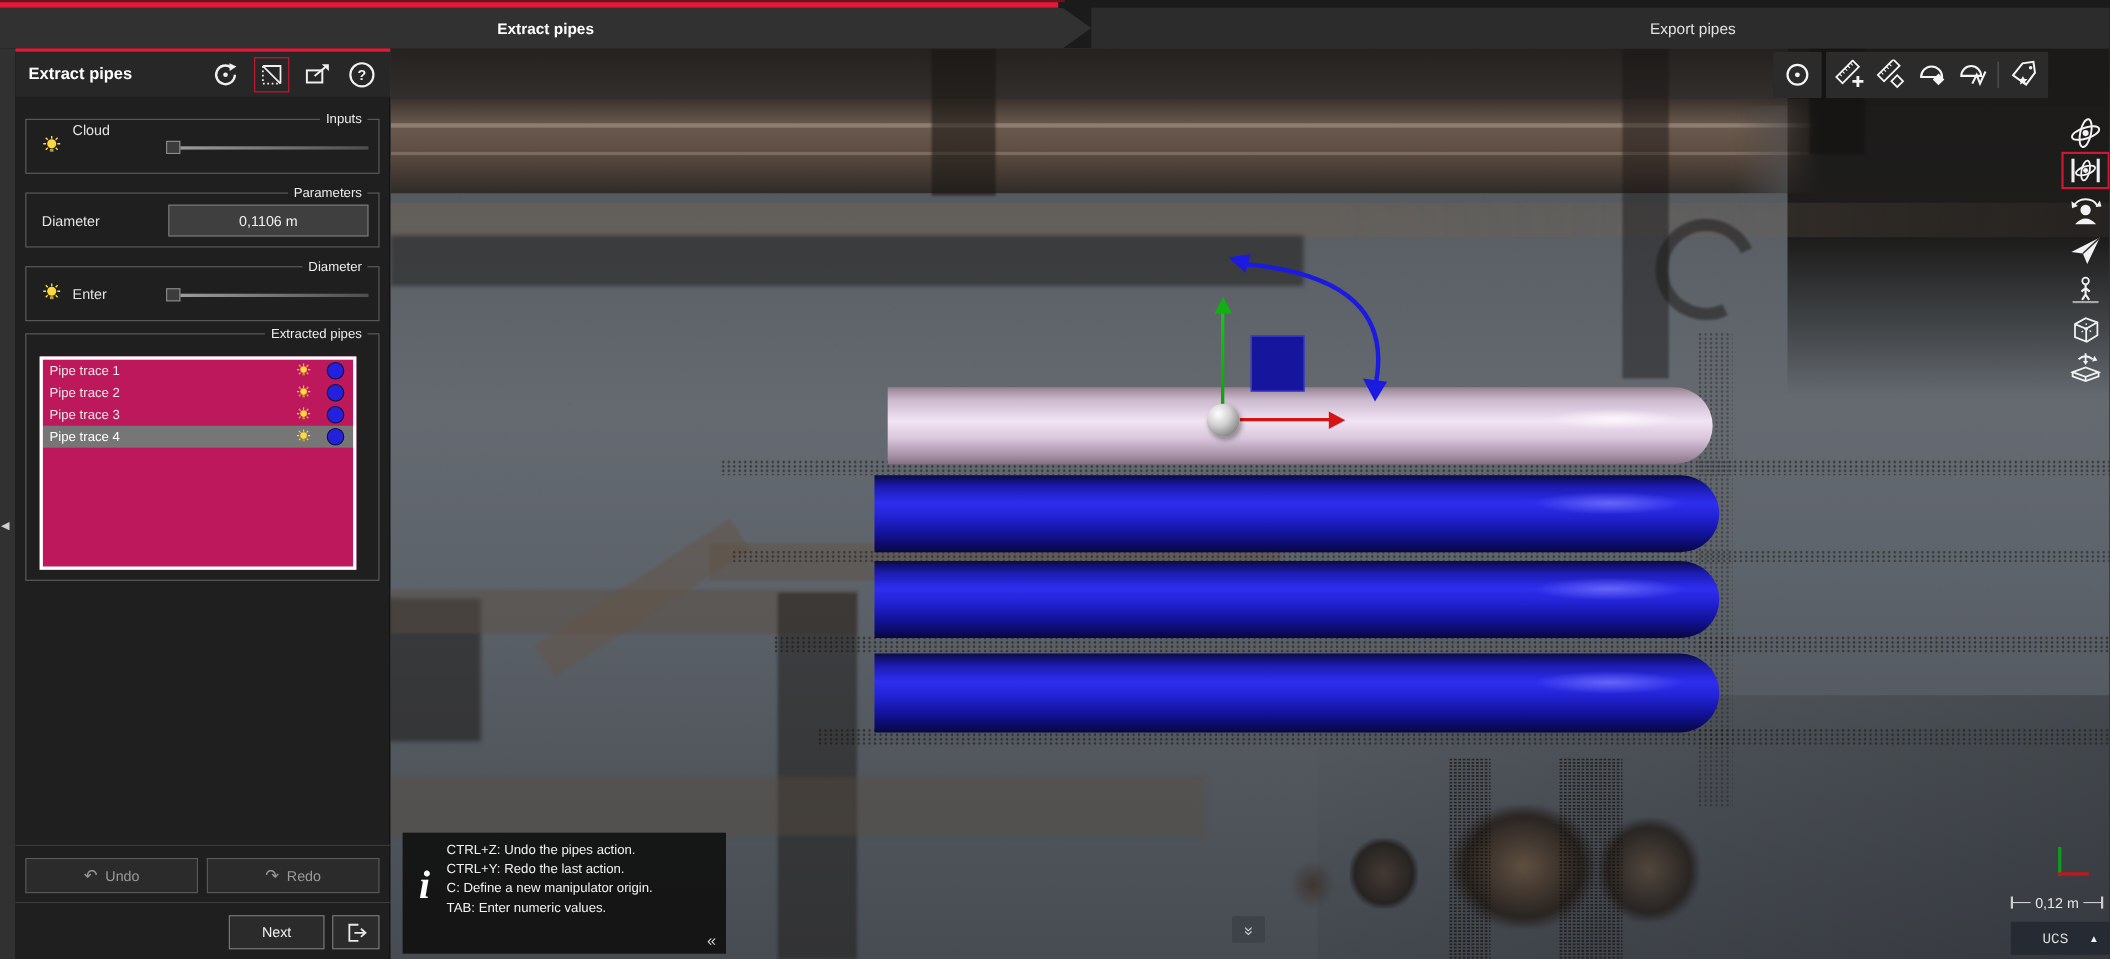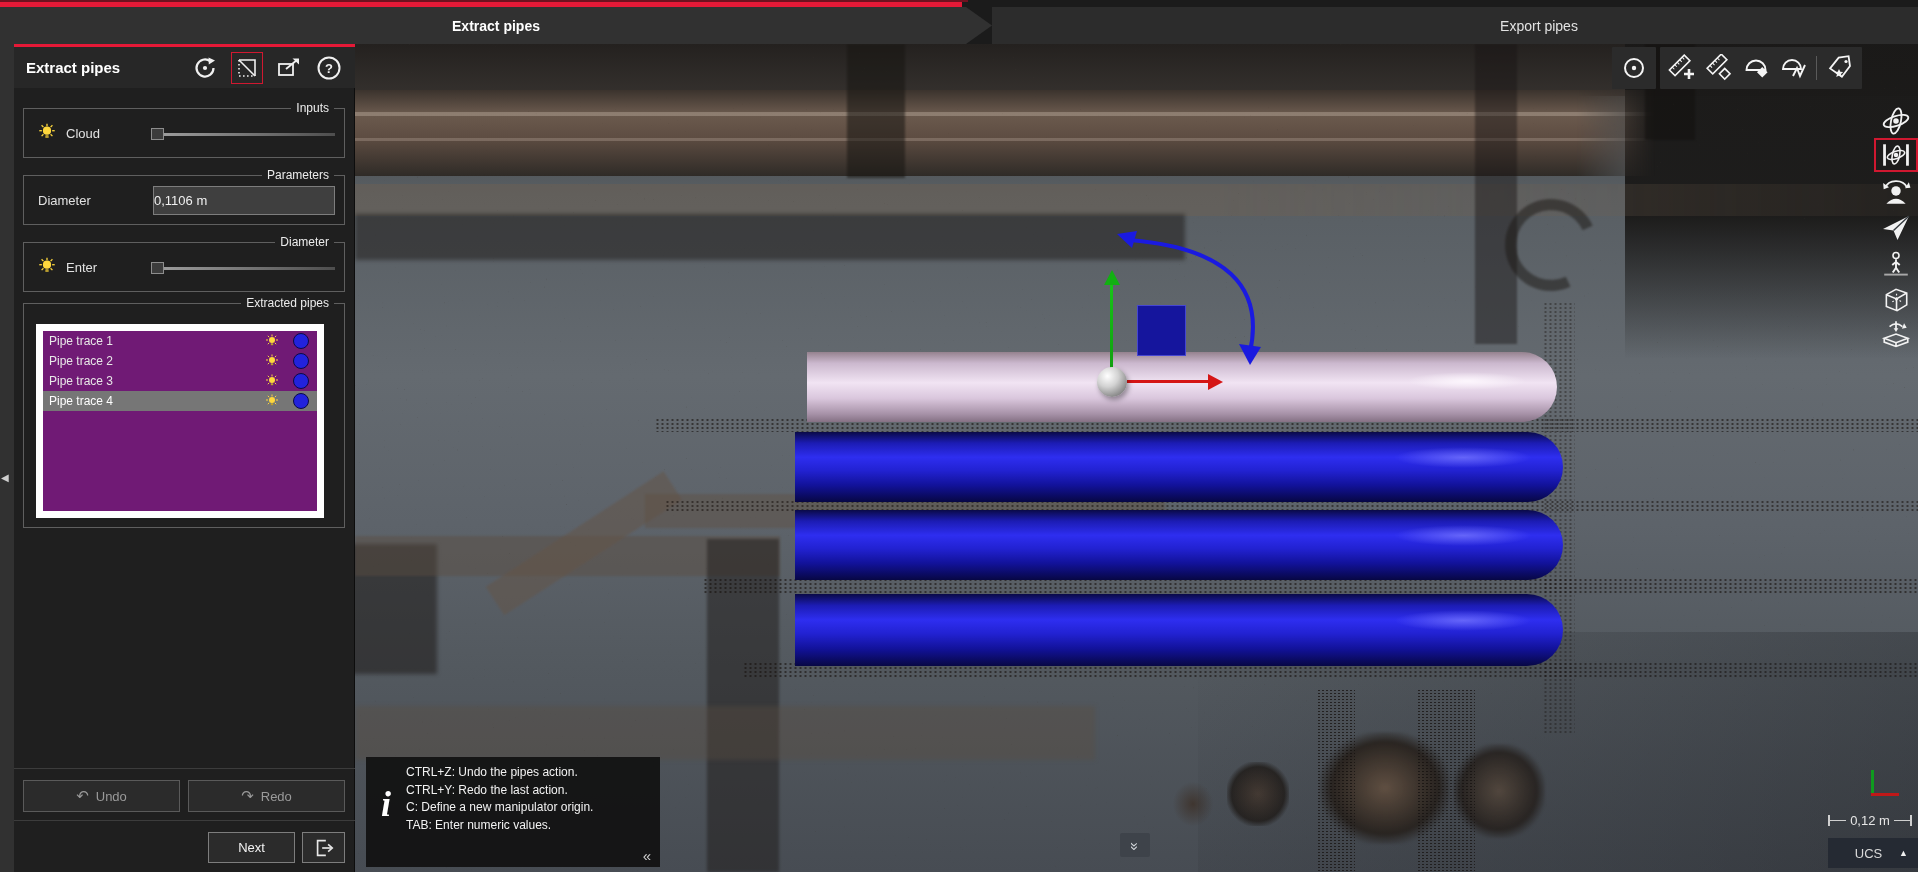--- a/index.html
+++ b/index.html
@@ -29,24 +29,24 @@
   .hicon { width:28px; height:28px; display:flex; align-items:center; justify-content:center; margin-right:12px; cursor:pointer; }
   .hicon.boxed { border:1px solid #d01830; width:32px; height:32px; }
 
   .group { position:absolute; border:1px solid #5f5f5f; }
   .legend { position:absolute; top:-8px; right:10px; background:#1f1f1f; padding:0 5px;
             font-size:12px; color:#ececec; }
   .rowlab { font-size:13px; color:#e2e2e2; }
   .slider-track { position:absolute; height:3px; background:linear-gradient(90deg,#a0a0a0,#4e4e4e); }
   .slider-handle { position:absolute; width:13px; height:12px; background:#3c3c3c; border:1px solid #8d8d8d; cursor:pointer; }
   .value-input { position:absolute; background:#3f3f3f; border:1px solid #7d7d7d; color:#f0f0f0;
-                 font-size:13px; text-align:left; font-family:"Liberation Sans",sans-serif; }
+                 font-size:13px; text-align:center; font-family:"Liberation Sans",sans-serif; }
 
   #trace-list { position:absolute; left:12px; top:20px; width:288px; height:194px;
-                background:#701a75; border:7px solid #ffffff; overflow:hidden; }
+                background:#be185d; border:3px solid #ffffff; overflow:hidden; }
   .trow { position:relative; height:20px; display:flex; align-items:center; padding-left:6px; cursor:pointer; }
   .trow .lbl { font-size:12px; color:#e8e8e8; flex:1; }
   .trow.selected { background:#767676; }
   .trow.selected .lbl { color:#ffffff; }
   .trow .bulb { width:14px; height:14px; margin-right:14px; }
   .swatch { width:16px; height:16px; border-radius:50%; background:#2222dd; border:1px solid #0b0b46; margin-right:8px; cursor:pointer; }
 
   .pdivider { position:absolute; left:0; width:341px; height:1px; background:#3c3c3c; }
   .pbtn { position:absolute; height:32px; background:#2b2b2b; border:1px solid #5a5a5a; color:#9a9a9a;
           display:flex; align-items:center; justify-content:center; font-size:13px; gap:7px; cursor:pointer; }
@@ -83,21 +83,21 @@
 
   .rt-slot { position:absolute; left:1519px; width:44px; height:34px; display:flex; align-items:center; justify-content:center; cursor:pointer; }
   .rt-slot.active { border:2px solid #d01830; }
 
   #scalebar { left:1473px; top:766px; width:84px; height:20px; display:flex; align-items:center; color:#e6e6e6; font-size:13px; }
   #scalebar .tick { width:2px; height:11px; background:#cfcfcf; }
   #scalebar .line { flex:1; height:1px; background:#cfcfcf; }
   #scalebar .txt { padding:0 4px; white-space:nowrap; }
 
   #ucs { left:1473px; top:794px; width:90px; height:30px; background:#252a33; display:flex; align-items:center; cursor:pointer; }
-  #ucs .lbl { flex:1; text-align:center; font-size:13px; color:#dadada; padding-left:10px; }
+  #ucs .lbl { flex:1; text-align:center; font-size:13px; color:#dadada; padding-left:10px;font-family:Liberation Mono, monospace; }
   #ucs .tri { font-size:9px; color:#f0f0f0; padding-right:10px; }
 
   #chevbtn { left:765px; top:789px; width:30px; height:24px; background:#3e434a; border-radius:2px;
              display:flex; align-items:center; justify-content:center; cursor:pointer; }
   #chevbtn span { display:inline-block; transform:rotate(90deg); color:#d4d9dd; font-size:15px; letter-spacing:-2px; }
 
   svg.icon { display:block; }
 </style>
 </head>
 <body>
@@ -164,21 +164,21 @@
               <line x1="11" y1="6" x2="13" y2="6"></line>
             <line x1="2.8" y1="1.8" x2="4.2" y2="3.2"></line>
               <line x1="9.8" y1="8.8" x2="11.2" y2="10.2"></line>
             <line x1="11.2" y1="1.8" x2="9.8" y2="3.2"></line>
               <line x1="4.2" y1="8.8" x2="2.8" y2="10.2"></line>
           </g>
           <circle cx="7" cy="6" r="3.2" fill="#ffd83d"></circle>
           <rect x="5.7" y="9.6" width="2.6" height="2" fill="#b99d2e"></rect>
         </svg>
       </span>
-      <span class="rowlab abs" style="left:42px;top:17px;">Cloud</span>
+      <span class="rowlab abs" style="left:42px;top:2px;">Cloud</span>
       <div class="slider-track" style="left:129px;top:24px;width:182px;"></div>
       <div class="slider-handle" style="left:127px;top:19px;"></div>
     </div>
 
     <div class="group" style="left:9px;top:131px;width:322px;height:50px;">
       <span class="legend">Parameters</span>
       <span class="rowlab abs" style="left:14px;top:17px;">Diameter</span>
       <input class="value-input" style="left: 129px; top: 10px; width: 182px; height: 29px;" readonly="" value="0,1106 m">
     </div>
 

